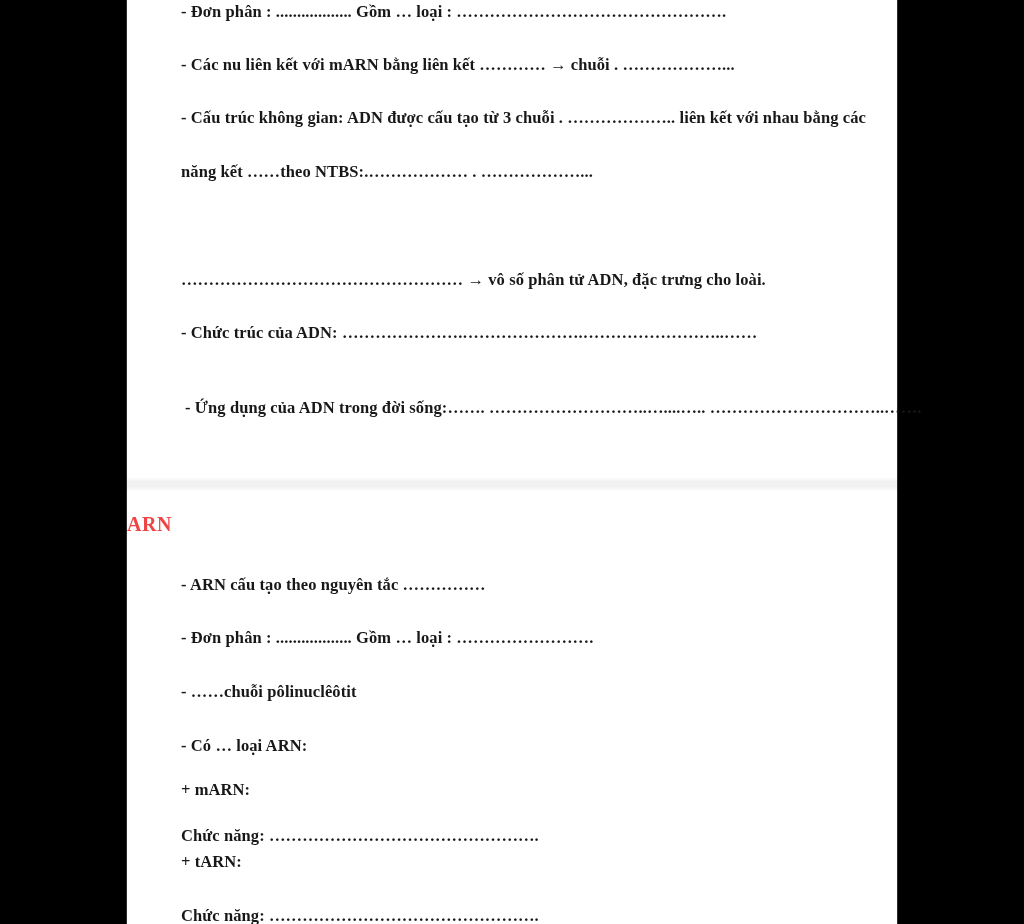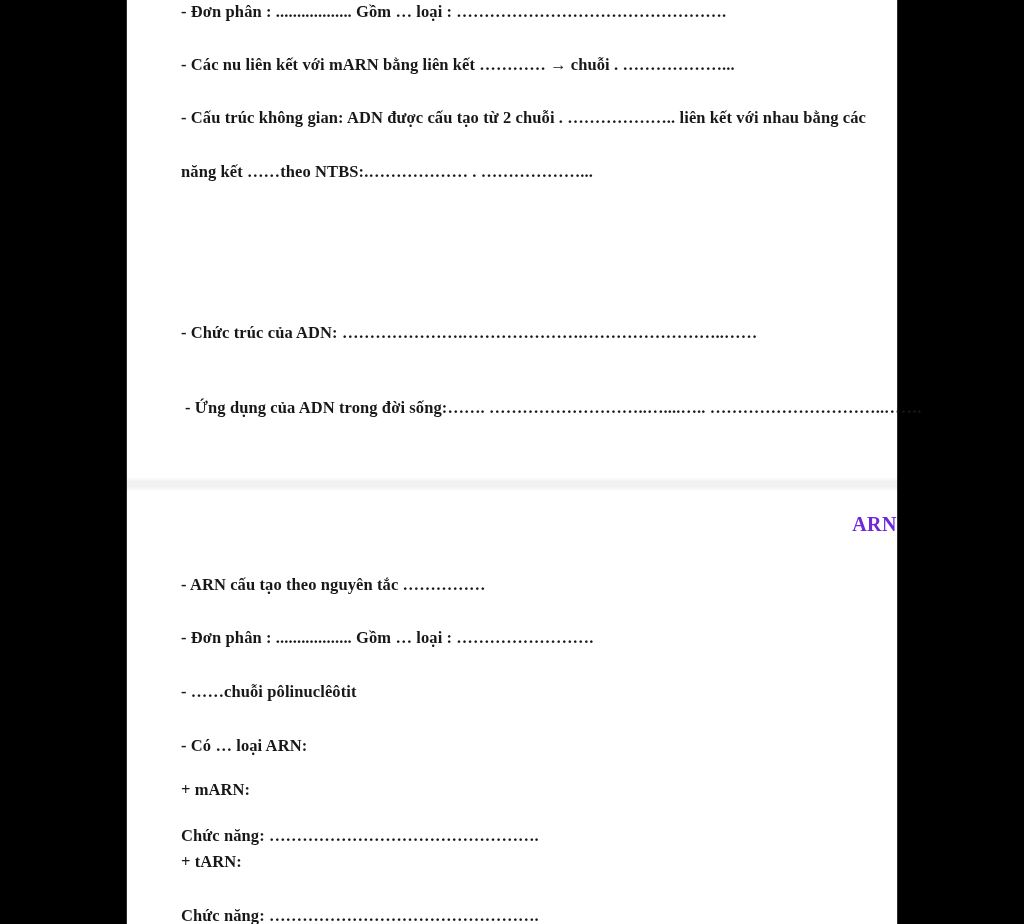--- a/index.html
+++ b/index.html
@@ -59,43 +59,44 @@
     color: #181818;
     white-space: nowrap;
     letter-spacing: 0.1px;
   }
   .line.indent { left: 58px; }
 
   .section-title {
     position: absolute;
     left: 0;
     width: 100%;
-    text-align: right;
+    text-align: left;
     font-weight: bold;
     font-size: 20px;
     line-height: 28px;
-    color: #6d28d9;
+    color: #ef4444;
     letter-spacing: 0.5px;
   }
 </style>
 </head>
 <body>
 
 <div class="stage">
 
   <div class="letterbox left"></div>
   <div class="letterbox right"></div>
 
   <div class="paper">
 
     <section class="page page1">
       <p class="line" style="top:0px">- Đơn phân : .................. Gồm … loại  : ………………………………………….</p>
       <p class="line" style="top:53px">- Các nu liên kết với mARN bằng liên kết …………  →  chuỗi . ………………...</p>
-      <p class="line" style="top:106px">- Cấu trúc không gian: ADN được cấu tạo từ 2 chuỗi . ……………….. liên kết với nhau bằng các</p>
+      <p class="line" style="top:106px">- Cấu trúc không gian: ADN được cấu tạo từ 3 chuỗi . ……………….. liên kết với nhau bằng các</p>
       <p class="line" style="top:160px">năng kết ……theo NTBS:.……………… . ………………...</p>
+      <p class="line" style="top:268px">……………………………………………  → vô số phân tử ADN, đặc trưng cho loài.</p>
       <p class="line" style="top:321px">- Chức trúc của ADN: ………………….………………….……………………..……</p>
       <p class="line indent" style="top:396px">- Ứng dụng của ADN trong đời sống:……. ………………………..…....….. …………………………..…….</p>
     </section>
 
     <div class="page-divider"></div>
 
     <section class="page page2">
       <h2 class="section-title" style="top:20px">ARN</h2>
       <p class="line" style="top:83px">- ARN cấu tạo theo nguyên tắc ……………</p>
       <p class="line" style="top:190px">- ……chuỗi pôlinuclêôtit</p>

